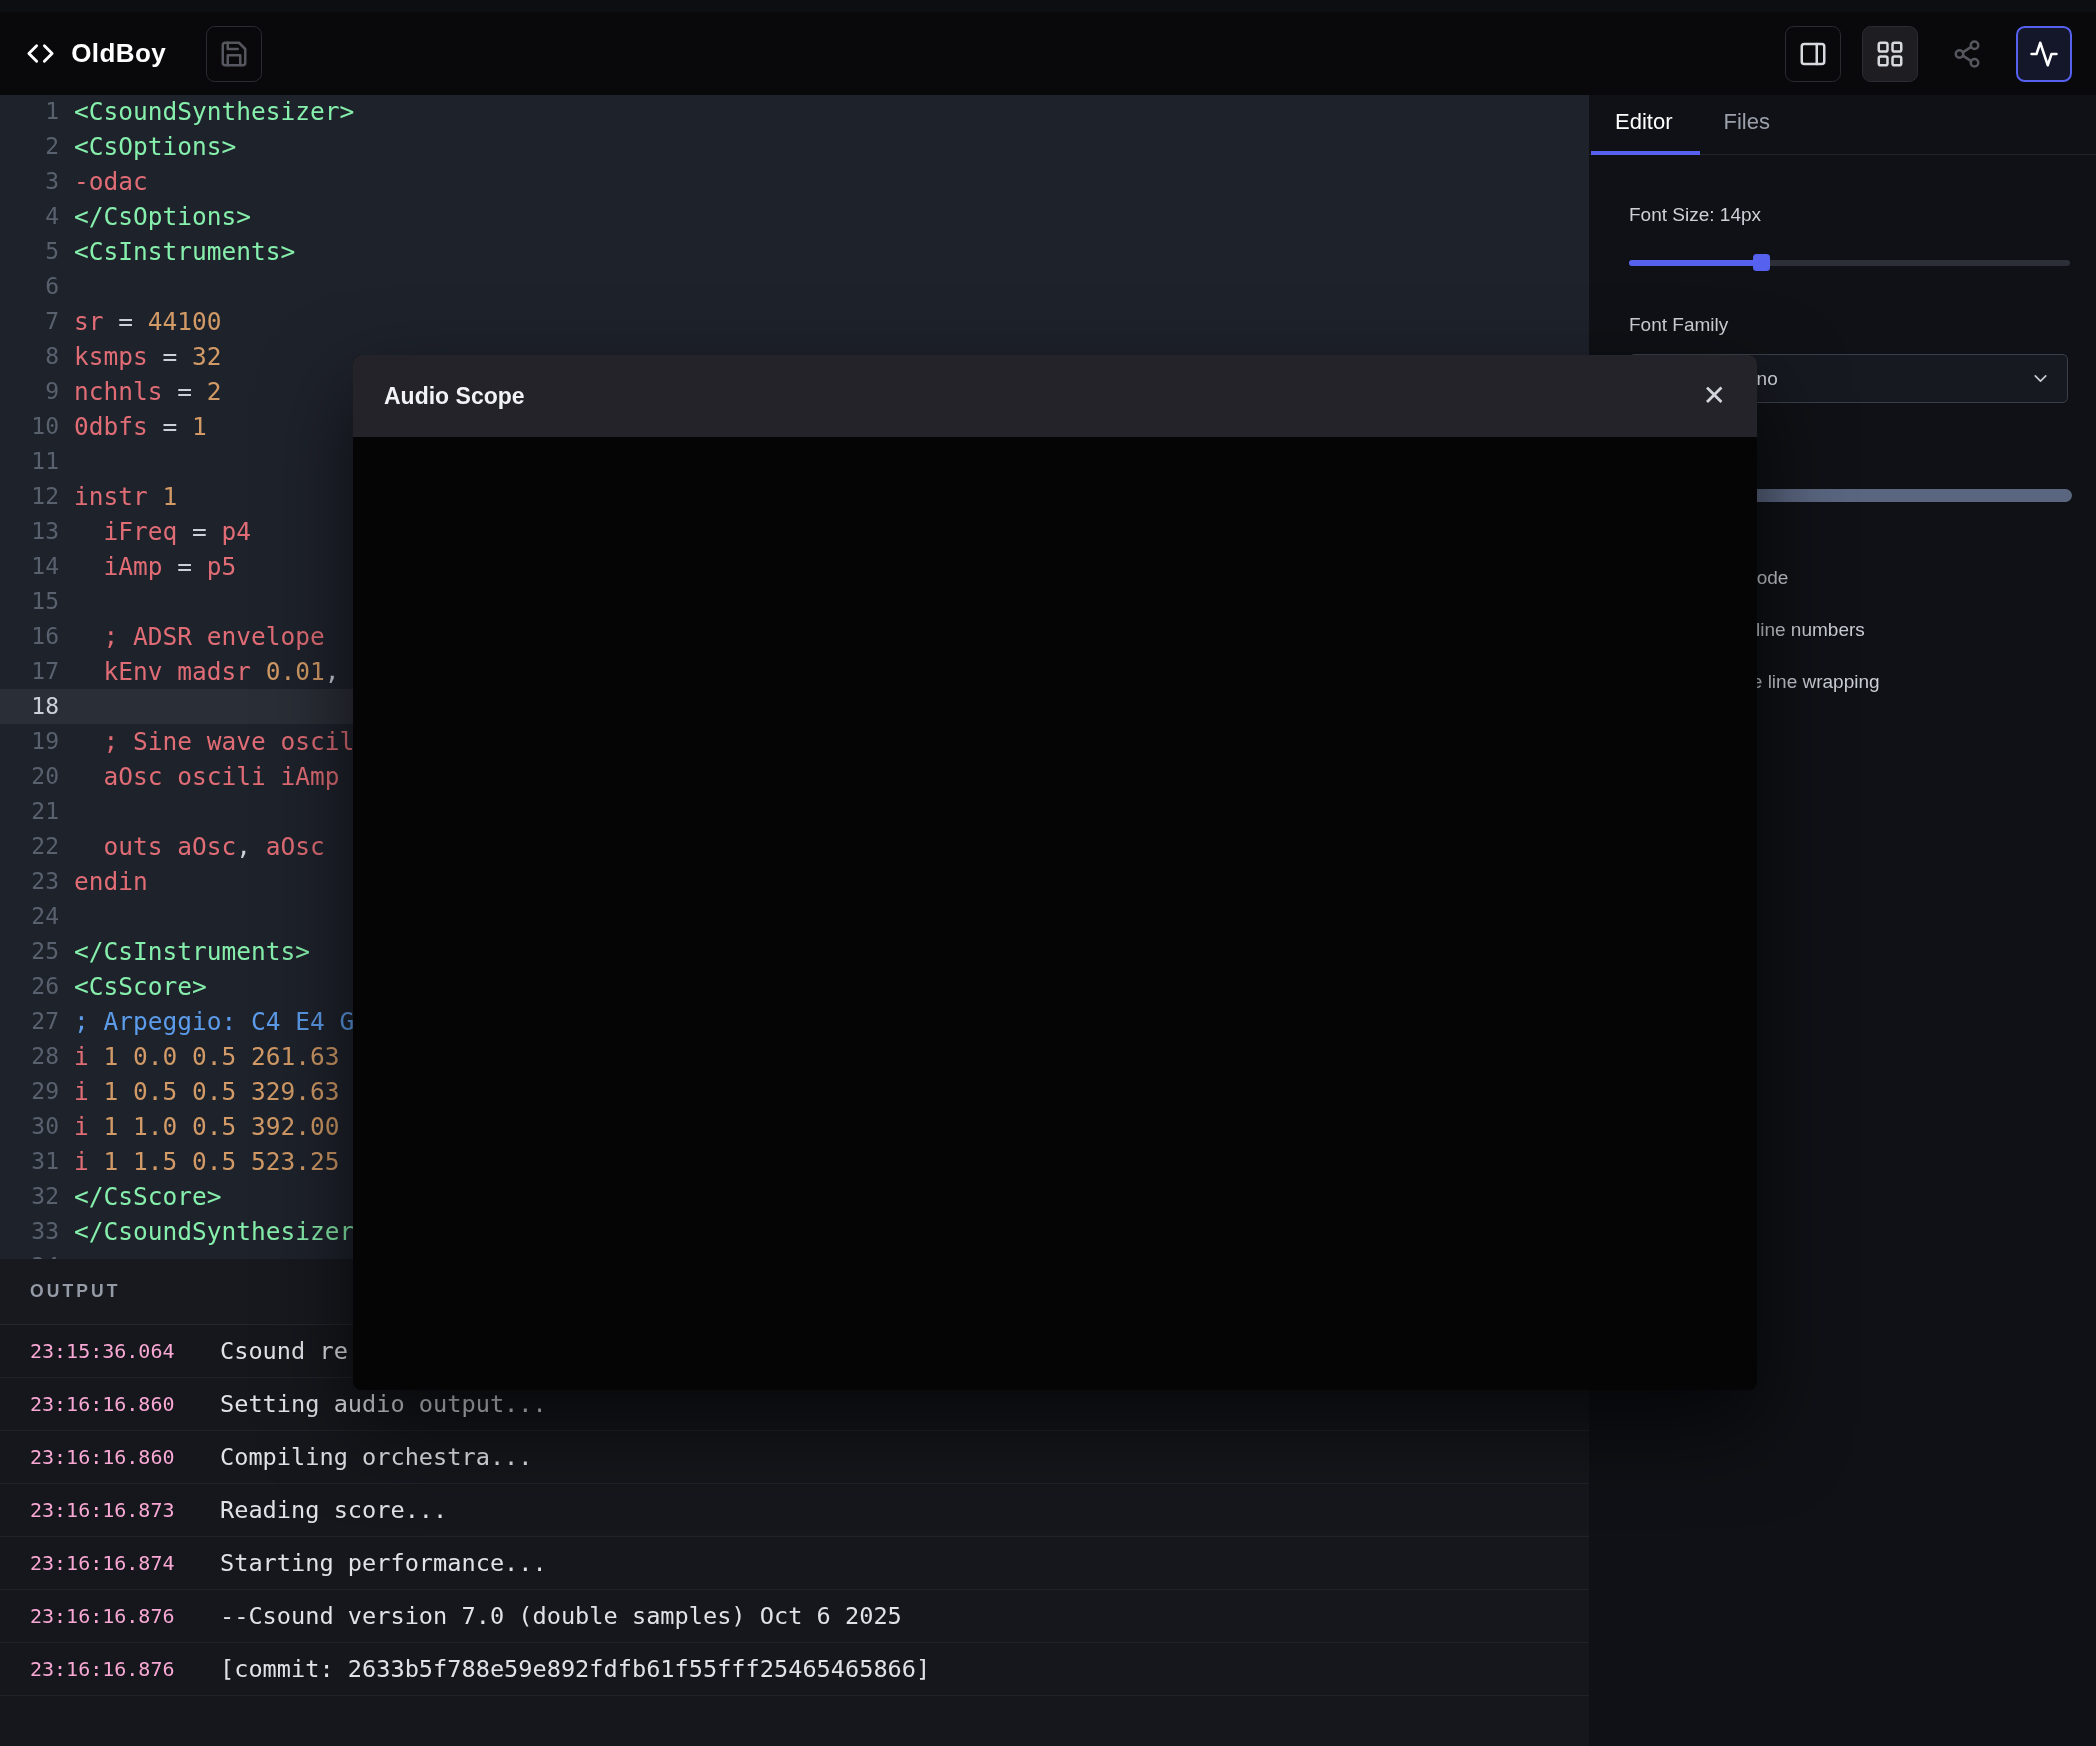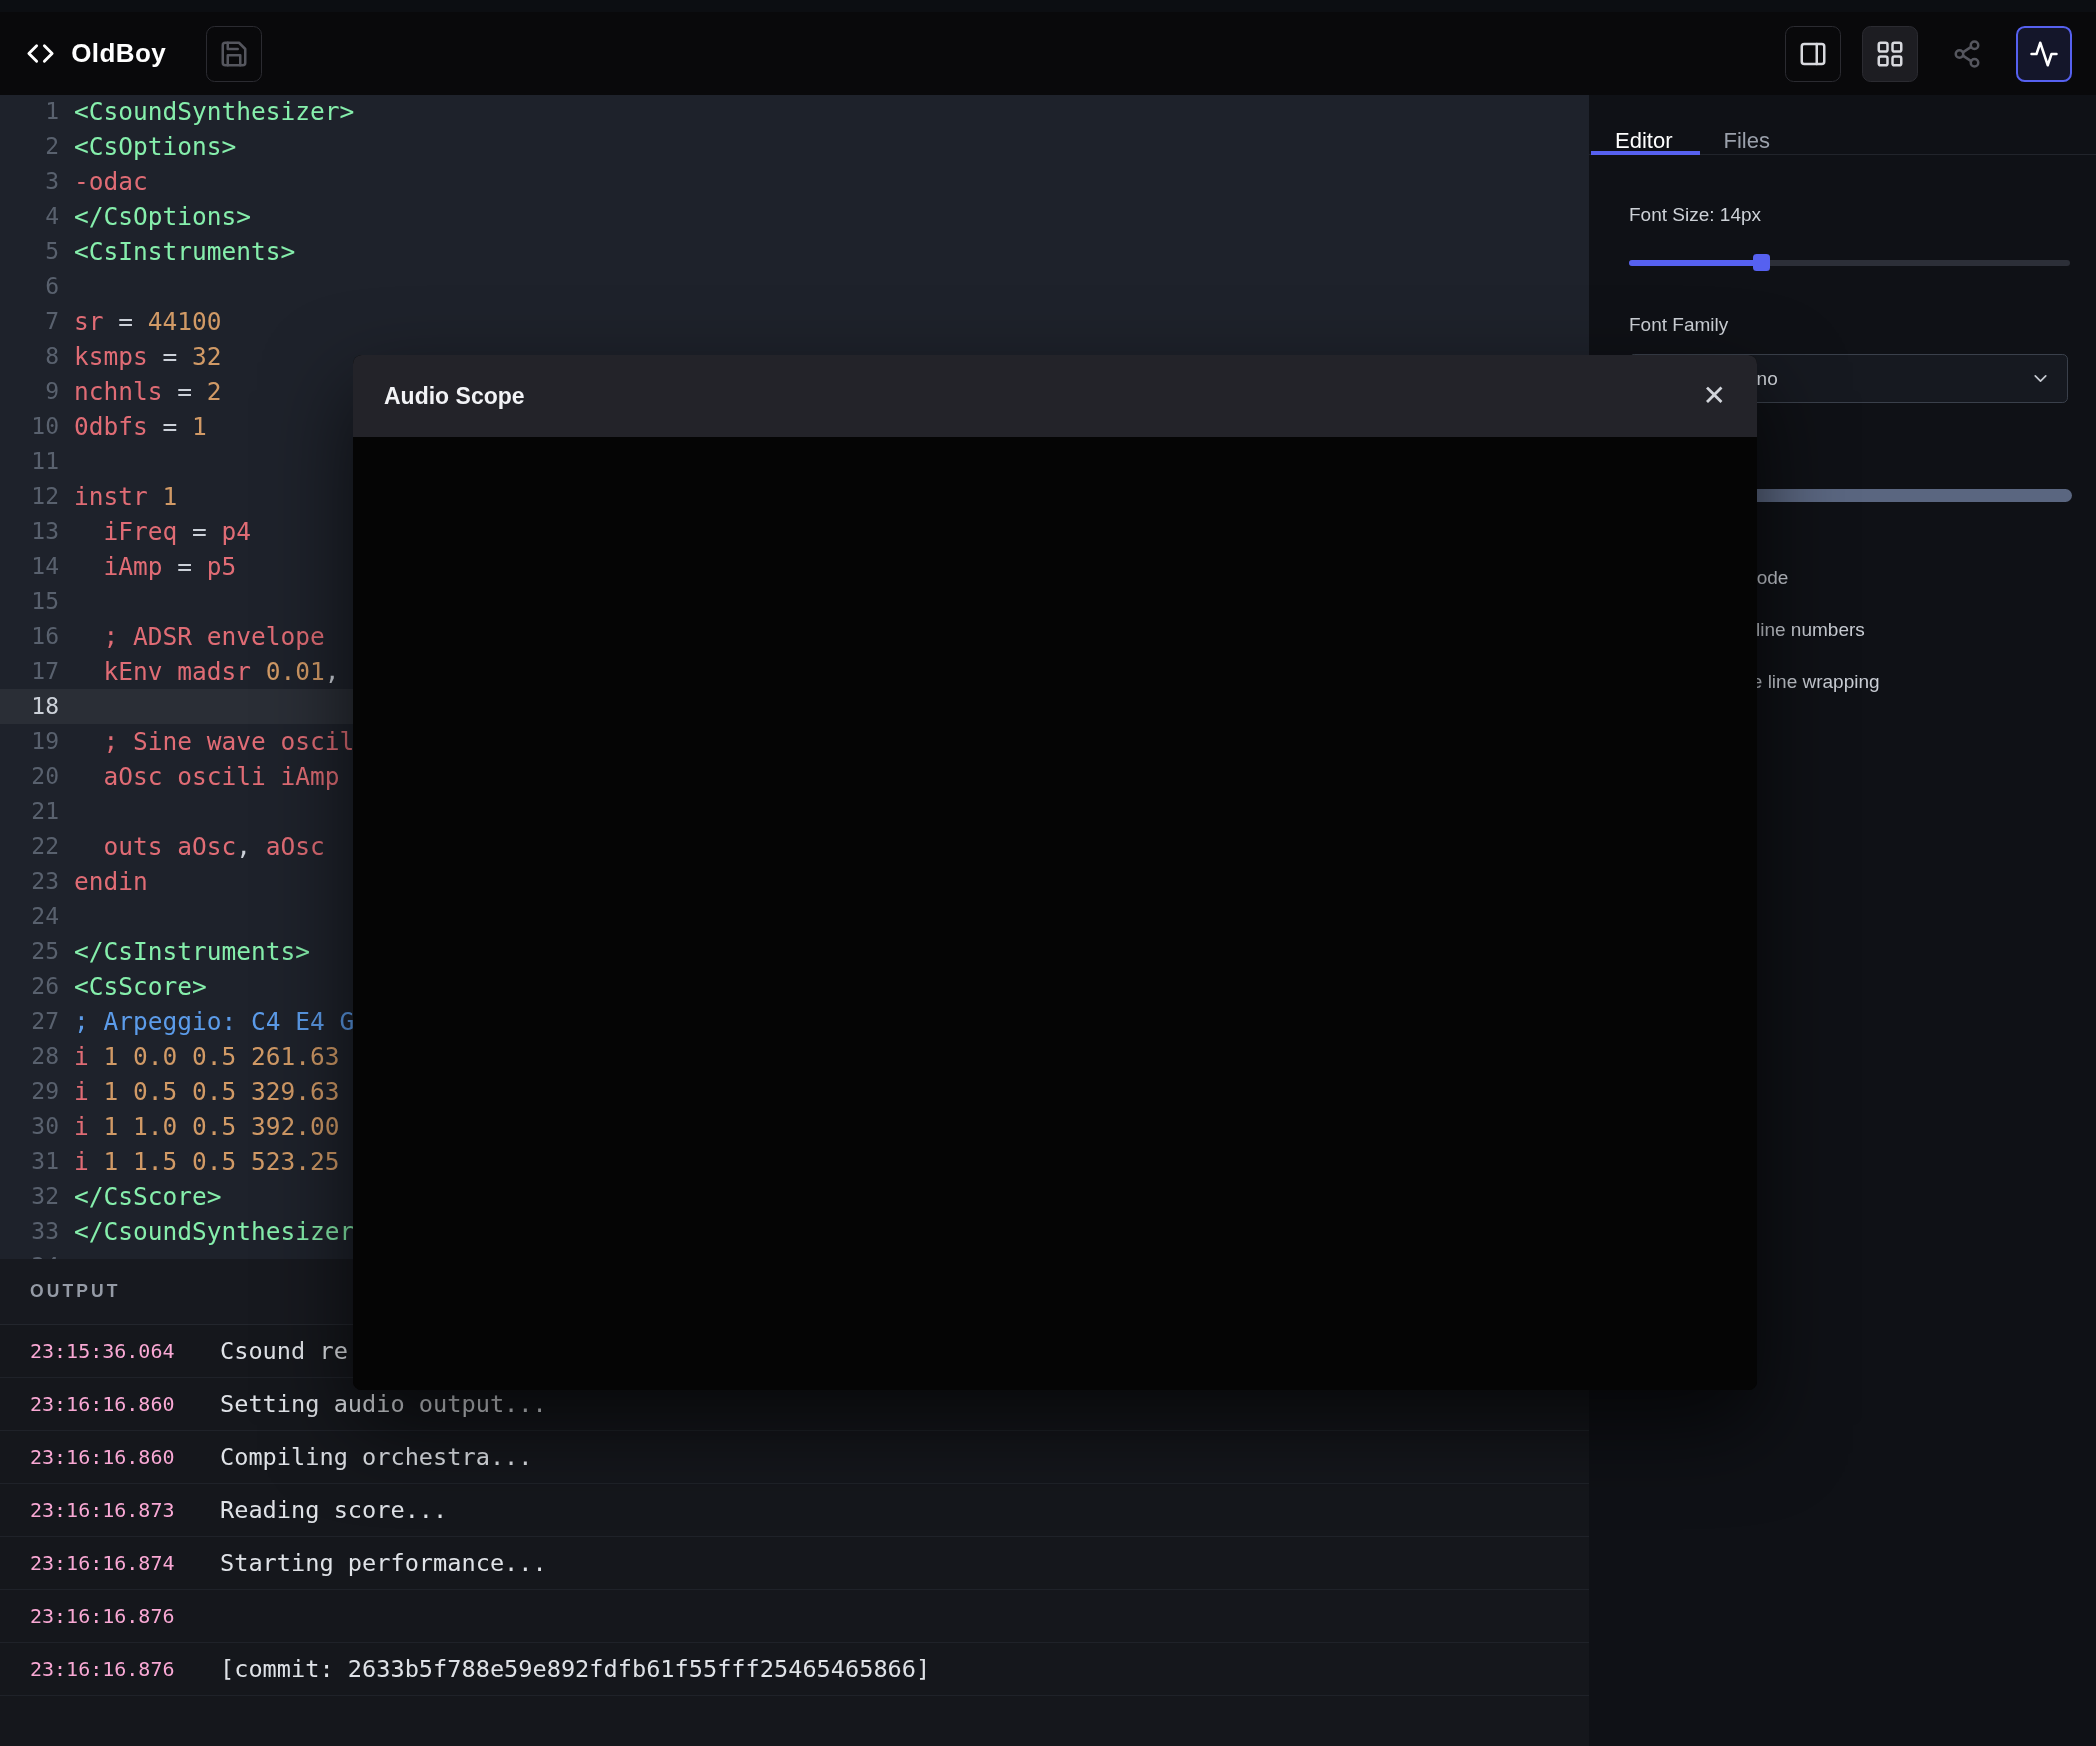--- a/index.html
+++ b/index.html
@@ -65,21 +65,21 @@
 
   
   .sidebar {
     position:absolute; top:83px; left:1589px; width:507px; height:1664px;
     background:#0f1116;
   }
   .tabs {
     height:72px; display:flex; align-items:flex-end; padding-left:26px; gap:51px;
     border-bottom:0.9px solid #21242b;
   }
-  .tab { font-size:22px; color:#9aa0ab; position:relative; cursor:pointer; }
+  .tab { font-size:22px; color:#9aa0ab; padding-bottom:19px; position:relative; cursor:pointer; }
   .tab.active { color:#ffffff; }
   .tab.active::after {
     content:""; position:absolute; left:-24.5px; right:-28px; bottom:-0.9px; height:3.5px; background:#5661f0;
   }
   .sb-label { position:absolute; left:40px; font-size:19px; color:#cdd1d7; }
   #fs-label { top:121px; }
   #ff-label { top:231px; }
   .slider { position:absolute; left:40px; top:177px; width:441px; height:6.1px; border-radius:3.5px; background:#2c2f38; }
   .slider-fill { height:100%; border-radius:3.5px; background:#5661f0; }
   .slider-thumb { position:absolute; top:-6.1px; width:17.5px; height:17.5px; border-radius:3.5px; background:#5661f0; }
@@ -217,20 +217,21 @@
       <div class="log-row">
         <span class="log-time">23:16:16.873</span>
         <span class="log-msg">Reading score...</span>
       </div>
       <div class="log-row">
         <span class="log-time">23:16:16.874</span>
         <span class="log-msg">Starting performance...</span>
       </div>
       <div class="log-row">
         <span class="log-time">23:16:16.876</span>
+        <span class="log-msg">--Csound version 7.0 (double samples) Oct 6 2025</span>
       </div>
       <div class="log-row">
         <span class="log-time">23:16:16.876</span>
         <span class="log-msg">[commit: 2633b5f788e59e892fdfb61f55fff25465465866]</span>
       </div>
     </div>
 </section>
 
 <aside class="sidebar">
   <div class="tabs">

